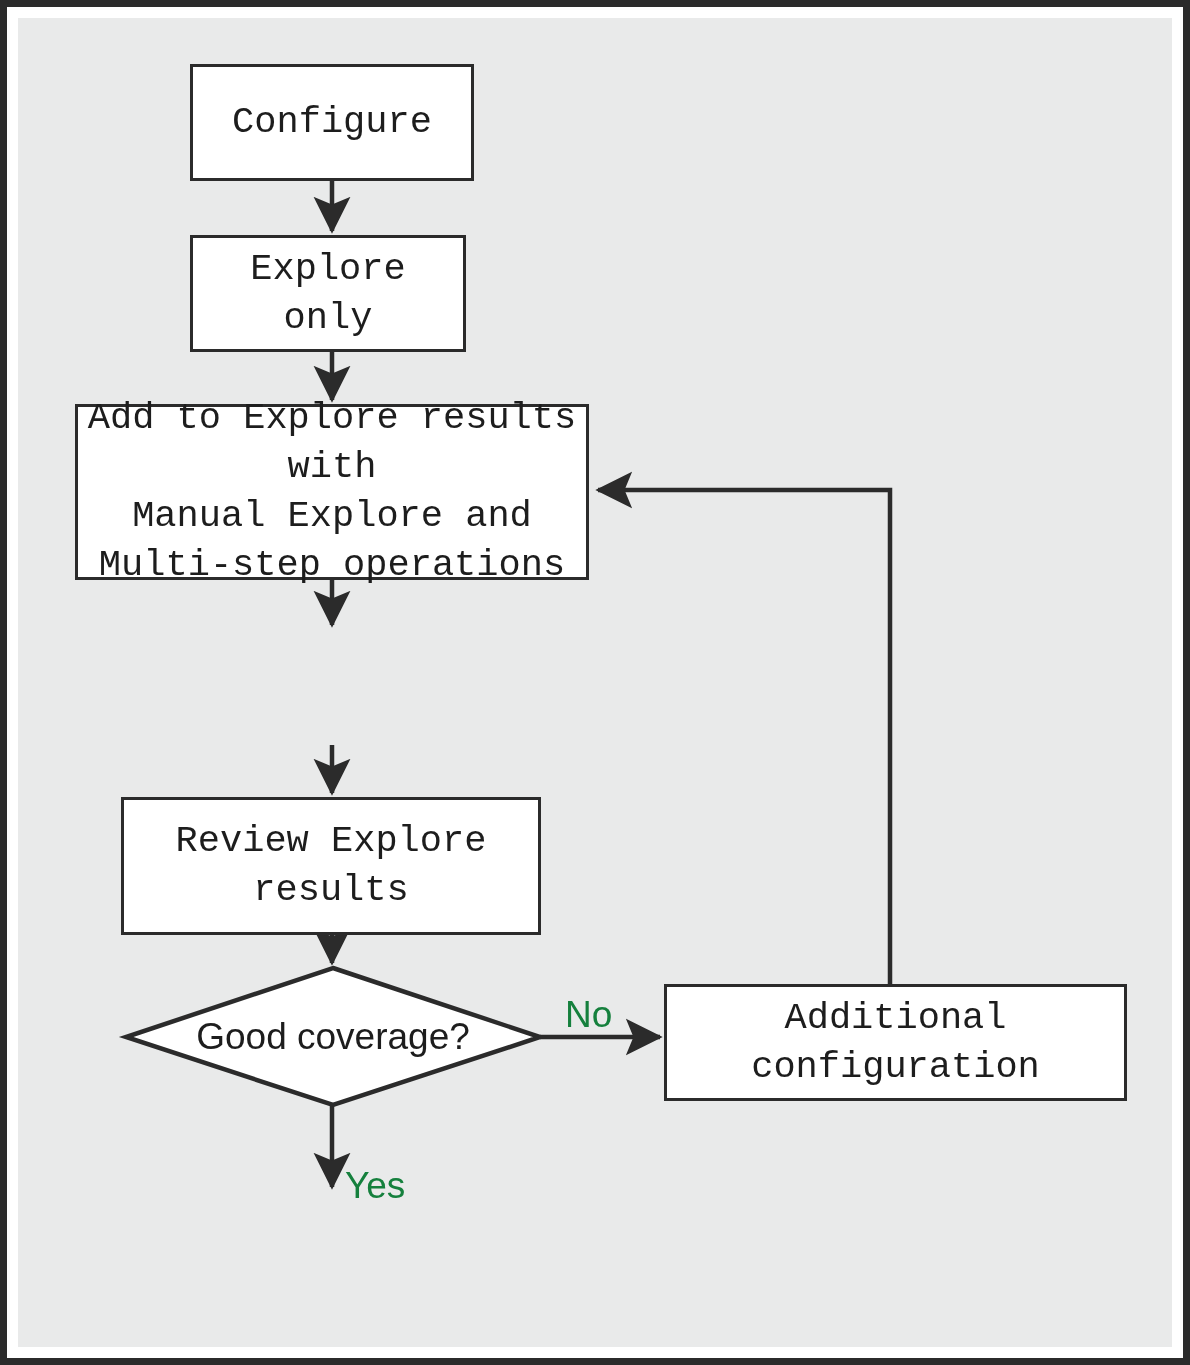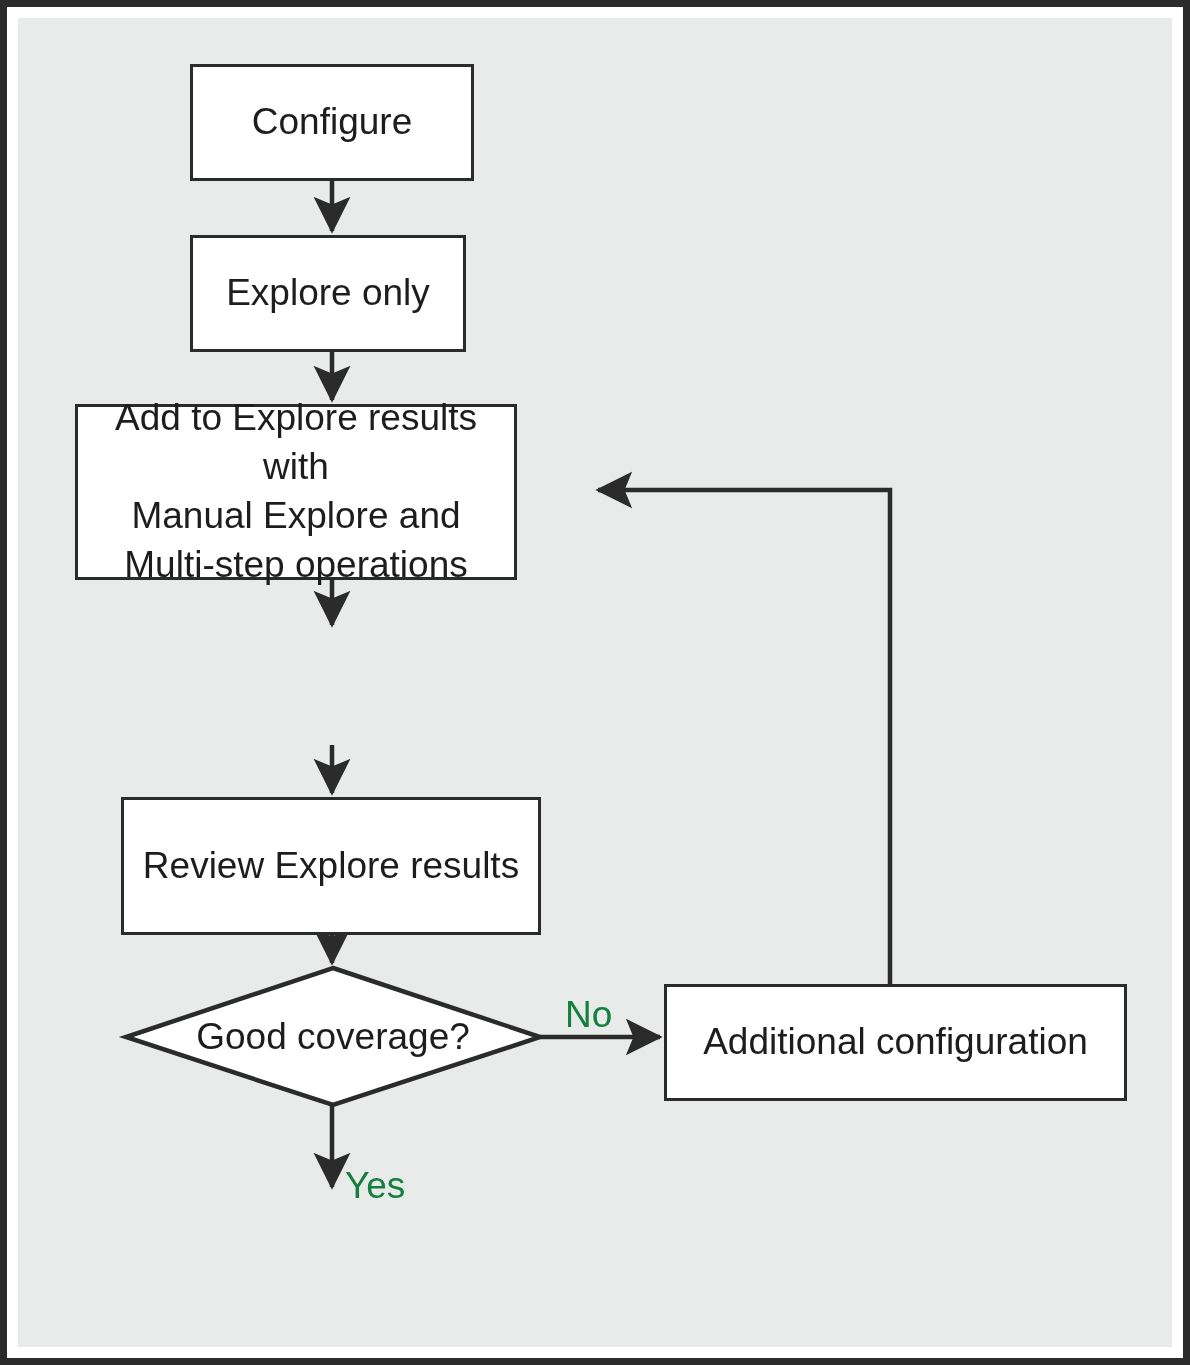--- a/index.html
+++ b/index.html
@@ -51,21 +51,21 @@
     box-sizing: border-box;
     background: #ffffff;
     border: 3px solid #2b2b2b;
     display: flex;
     align-items: center;
     justify-content: center;
     text-align: center;
     color: #1d1d1d;
     font-size: 37px;
     line-height: 1.32;
-    font-family: Liberation Sans, sans-serif;
+    font-family: Liberation Mono, monospace;
   }
   .node-label {
     display: block;
     white-space: pre-line;
     padding: 0 6px;
   }
   
   .diamond-label {
     position: absolute;
     display: flex;
@@ -121,21 +121,21 @@
   </svg>
 
   <div class="node" style="left:190px; top:64px; width:284px; height:117px;">
     <span class="node-label">Configure</span>
   </div>
 
   <div class="node" style="left:190px; top:235px; width:276px; height:117px;">
     <span class="node-label">Explore only</span>
   </div>
 
-  <div class="node" style="left:75px; top:404px; width:442px; height:176px;">
+  <div class="node" style="left:75px; top:404px; width:514px; height:176px;">
     <span class="node-label">Add to Explore results with
 Manual Explore and
 Multi-step operations</span>
   </div>
 
 
   <div class="node" style="left:121px; top:797px; width:420px; height:138px;">
     <span class="node-label">Review Explore results</span>
   </div>
 

